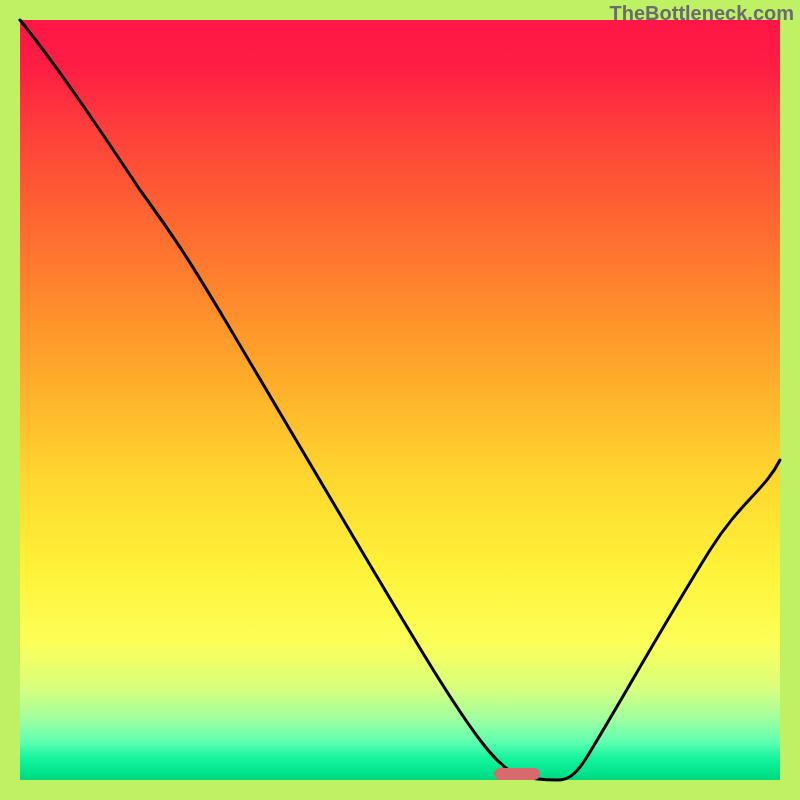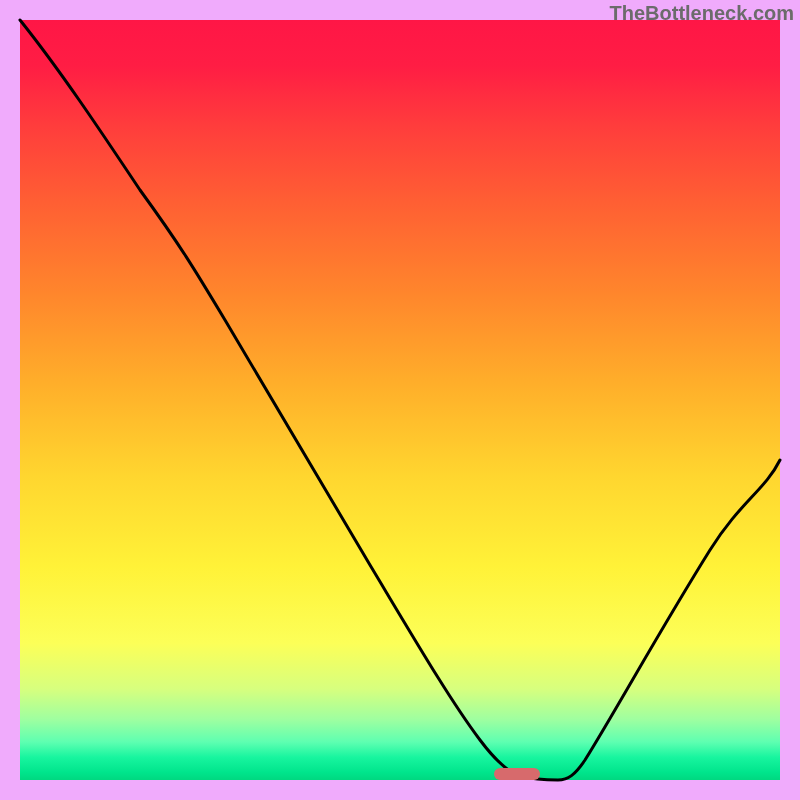--- a/index.html
+++ b/index.html
@@ -7,21 +7,21 @@
     padding: 0;
     width: 800px;
     height: 800px;
     background: #000;
     overflow: hidden;
   }
   .stage {
     position: relative;
     width: 800px;
     height: 800px;
-    background: #f0abfc;
+    background: #bef264;
   }
   .plot {
     position: absolute;
     left: 20px;
     top: 20px;
     width: 760px;
     height: 760px;
     background: linear-gradient(
       to bottom,
       #ff1646 0%,

